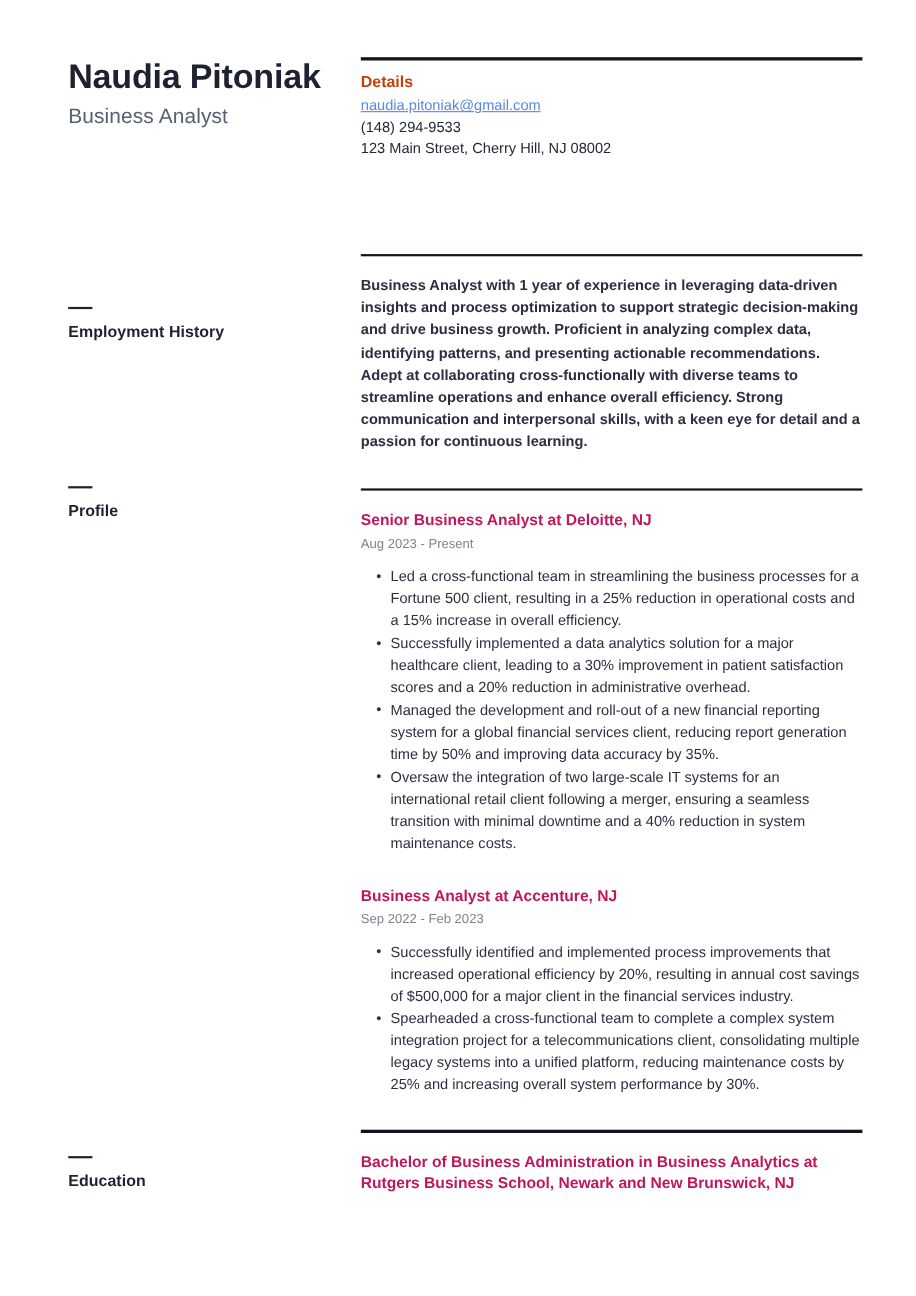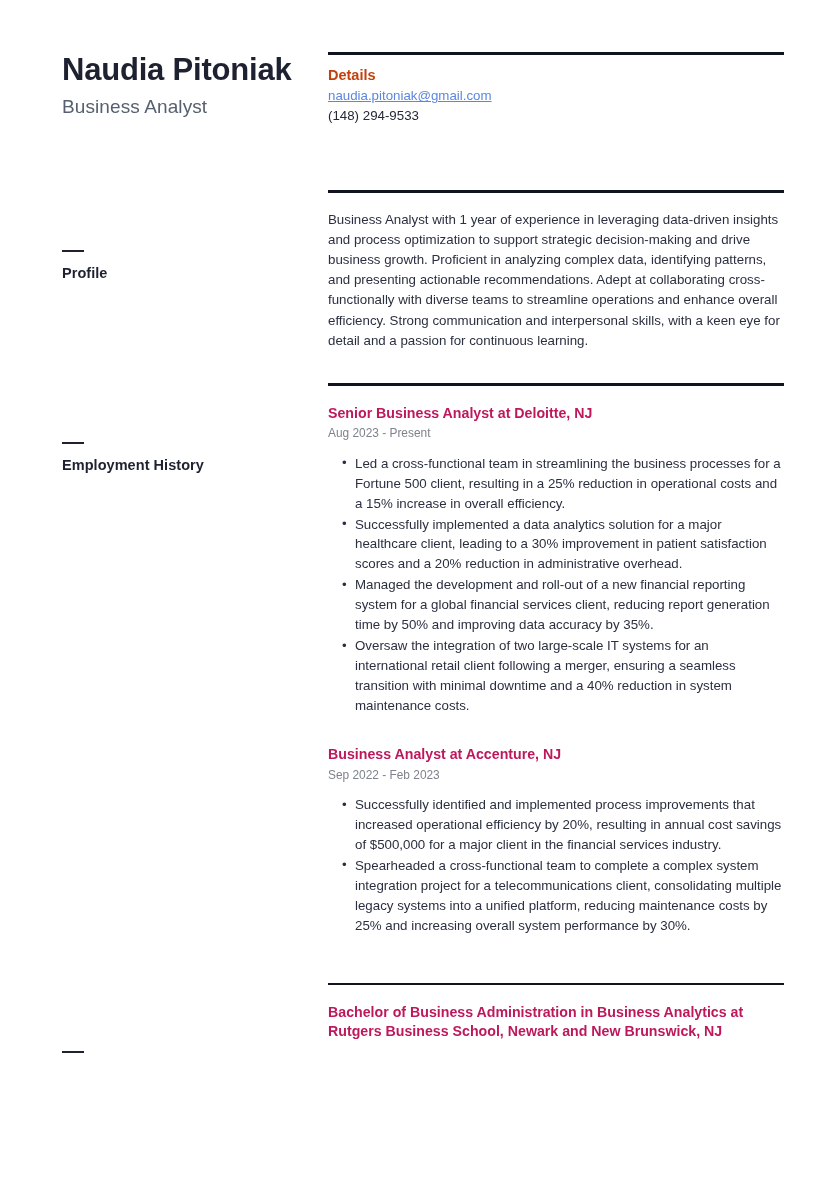--- a/index.html
+++ b/index.html
@@ -150,72 +150,74 @@
     content: "\2022";
     position: absolute;
     left: 14px;
     top: -0.5px;
     font-size: 13.3px;
     color: #2b3040;
   }
   .details-head-gap   { margin-top: 11px; }
   .details-list-gap   { margin-top: 2px; }
 
-  .profile-rule-wrap  { margin-top: 65px; }
+  .profile-rule-wrap  { margin-top: 86px; font-weight: bold; }
   .profile-body-gap   { margin-top: 17px; }
 
   .emp-rule-wrap      { margin-top: 32px; }
   .emp-body-gap       { margin-top: 18px; }
   .emp-entry-gap      { margin-top: 29px; }
 
-  .edu-rule-wrap      { margin-top: 47px; }
+  .edu-rule-wrap      { margin-top: 31px; }
   .edu-body-gap       { margin-top: 18px; }
 
   
   .left-profile   { margin-top: 131px; }
   .left-emp       { margin-top: 160px; }
   .left-edu       { margin-top: 576px; }
 </style>
 </head>
 <body>
 
 <div class="page">
   <div class="sheet">
 
     <div class="col-left">
 
       <div>
         <div class="name">Naudia Pitoniak</div>
         <div class="job-title">Business Analyst</div>
       </div>
 
+      <div class="side-section left-emp">
+        <div class="side-dash"></div>
+        <div class="side-label">Employment History</div>
+      </div>
+
       <div class="side-section left-profile">
         <div class="side-dash"></div>
         <div class="side-label">Profile</div>
       </div>
 
-      <div class="side-section left-emp">
-        <div class="side-dash"></div>
-        <div class="side-label">Employment History</div>
-      </div>
-
       <div class="side-section left-edu">
         <div class="side-dash"></div>
+        <div class="side-label">Education</div>
       </div>
 
     </div>
 
     <div class="col-right">
 
       <div>
         <div class="rule"></div>
         <div class="block-title details-head-gap">Details</div>
         <div class="details-list-gap">
           <div><a class="detail-link" href="#">naudia.pitoniak@gmail.com</a></div>
           <div class="detail-line">(148) 294-9533</div>
+          <div class="detail-line">123 Main Street, Cherry Hill, NJ 08002</div>
         </div>
       </div>
 
       <div class="profile-rule-wrap">
         <div class="rule"></div>
         <div class="para profile-body-gap">Business Analyst with 1 year of experience in leveraging data-driven insights and process optimization to support strategic decision-making and drive business growth. Proficient in analyzing complex data, identifying patterns, and presenting actionable recommendations. Adept at collaborating cross-functionally with diverse teams to streamline operations and enhance overall efficiency. Strong communication and interpersonal skills, with a keen eye for detail and a passion for continuous learning.</div>
       </div>
 
       <div class="emp-rule-wrap">
         <div class="rule"></div>

